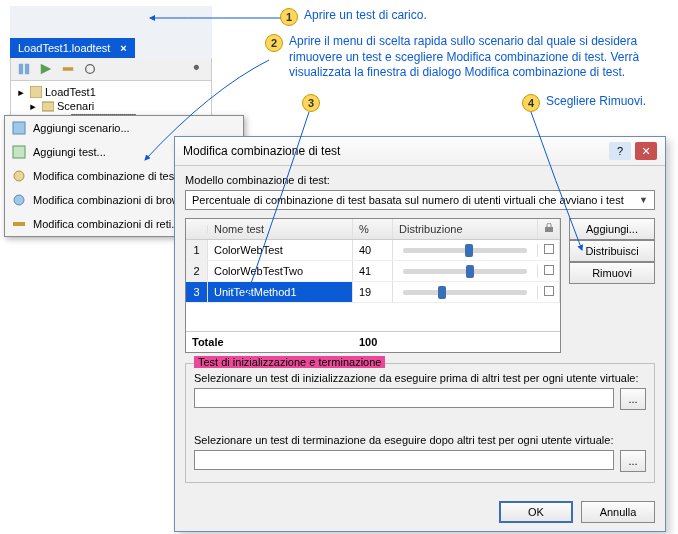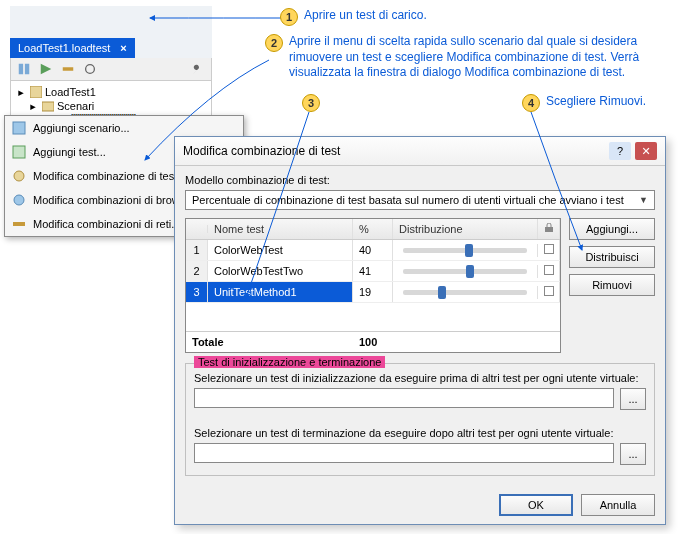--- a/index.html
+++ b/index.html
@@ -57,21 +57,21 @@
   .slider { height:5px; background:#d8d8d8; border-radius:2px; position:relative; margin:0 4px; }
   .slider-thumb { position:absolute; top:-4px; width:8px; height:13px; background:#3a6fb7; border-radius:2px; }
   .lock-cell { text-align:center; }
   .lock-icon { width:10px; height:10px; border:1px solid #888; display:inline-block; }
 
   .grid-total { display:grid; grid-template-columns: 22px 1fr 40px 1fr 22px; border-top:1px solid #ccc; }
   .gt-label { grid-column: 1 / 3; text-align:left; padding:4px 6px; font-weight:bold; }
   .gt-val { padding:4px 6px; font-weight:bold; }
   .grid-spacer { height:28px; }
 
-  .btn-stack { display:flex; flex-direction:column; gap:6px; }
+  .btn-stack { display:flex; flex-direction:column; }
   .btn { background: linear-gradient(#fcfcfc,#e8e8e8); border:1px solid #888; padding:4px 6px; text-align:center; min-width:86px; font-size:11px; }
   .btn-default { border:2px solid #3a6fb7; padding:3px 5px; }
 
   .init-group { border:1px solid #c0c0c0; margin-top:10px; padding:8px 8px 10px 8px; position:relative; }
   .init-group-title { position:absolute; top:-8px; left:8px; background:#ec4899; padding:0 4px; font-size:11px; }
   .field-row { display:flex; gap:6px; margin-top:4px; }
   .textbox { flex:1; background:#fff; border:1px solid #888; height:20px; }
   .dlg-buttons { display:flex; justify-content:flex-end; gap:8px; padding:8px 10px; }
 
 </style>
@@ -280,21 +280,21 @@
       </div>
     </div>
 
     <div class="init-group">
       <div class="init-group-title">Test di inizializzazione e terminazione</div>
       <div class="dlg-label">Selezionare un test di inizializzazione da eseguire prima di altri test per ogni utente virtuale:</div>
       <div class="field-row">
         <div class="textbox"></div>
         <div class="btn" style="min-width:26px">...</div>
       </div>
-      <div class="dlg-label" style="margin-top:17px">Selezionare un test di terminazione da eseguire dopo altri test per ogni utente virtuale:</div>
+      <div class="dlg-label" style="margin-top:24px">Selezionare un test di terminazione da eseguire dopo altri test per ogni utente virtuale:</div>
       <div class="field-row">
         <div class="textbox"></div>
         <div class="btn" style="min-width:26px">...</div>
       </div>
     </div>
   </div>
 
   <div class="dlg-buttons">
     <div class="btn btn-default" style="min-width:74px">OK</div>
     <div class="btn" style="min-width:74px">Annulla</div>

